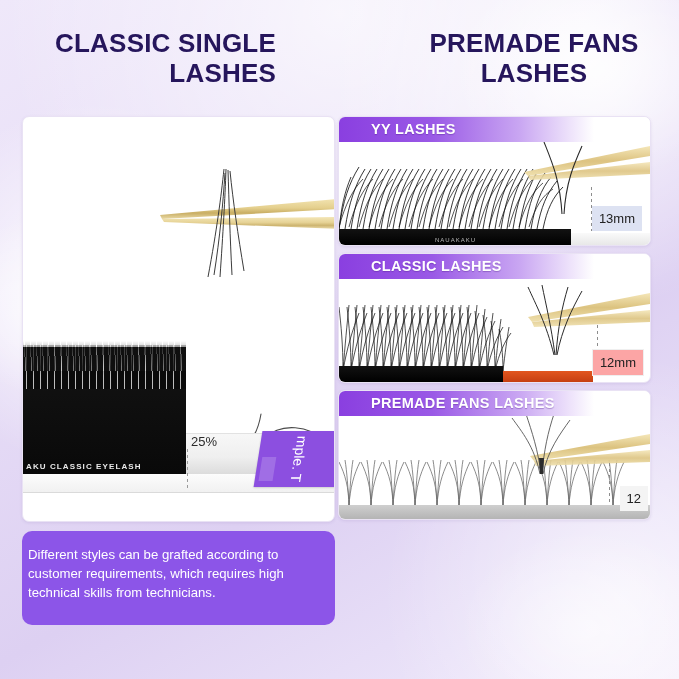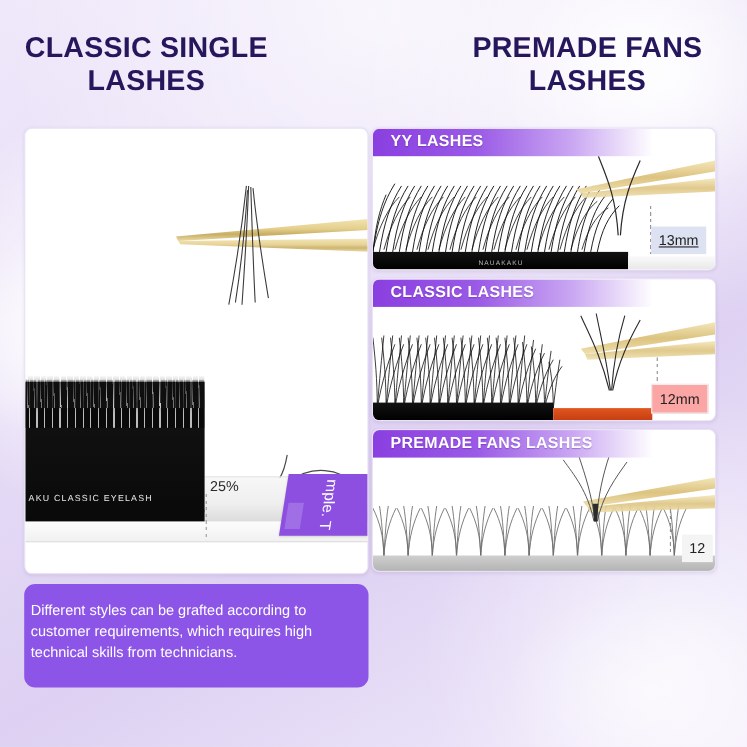--- a/index.html
+++ b/index.html
@@ -23,21 +23,21 @@
   .g2{right:-70px;top:-40px;width:300px;height:220px;background:radial-gradient(ellipse at center,rgba(255,255,255,.7),rgba(255,255,255,0) 70%);}
   .g3{right:-40px;bottom:-50px;width:260px;height:200px;background:radial-gradient(ellipse at center,rgba(255,255,255,.55),rgba(255,255,255,0) 70%);}
 
   
   .header{position:absolute;left:0;top:28px;width:679px;height:82px;}
   .head-title{
     position:absolute;top:0;width:262px;text-align:center;
     color:#26165c;font-weight:bold;font-size:26px;line-height:30px;
     letter-spacing:.2px;
   }
-  .head-left{left:2px;}
+  .head-left{left:14px;text-align:right;}
   .head-right{right:14px;}
   .vs-badge{
     position:absolute;left:301px;top:40px;width:76px;height:54px;
   }
   .vs-c{position:absolute;top:0;width:54px;height:54px;border-radius:50%;}
   .vs-c1{left:0;background:#a076e8;}
   .vs-c2{left:22px;background:#9060e4;mix-blend-mode:multiply;opacity:.85;}
   .vs-text{
     position:absolute;left:0;top:0;width:76px;height:54px;
     display:flex;align-items:center;justify-content:center;
@@ -81,23 +81,24 @@
     position:absolute;left:0;top:-6px;width:100%;height:30px;
     background:repeating-linear-gradient(88deg,
       #111 0px,#111 2px,
       rgba(255,255,255,.55) 2px, rgba(255,255,255,.55) 3px,
       #111 3px,#111 6px);
     opacity:.8;
     -webkit-mask-image:linear-gradient(180deg,rgba(0,0,0,0),#000 85%);
     mask-image:linear-gradient(180deg,rgba(0,0,0,0),#000 85%);
   }
   .strip-label{
-    position:absolute;left:3px;bottom:17px;
+    position:absolute;left:3px;bottom:3px;
     color:#e9e9e9;font-size:8px;letter-spacing:1.1px;white-space:nowrap;
     font-family:"Liberation Sans",sans-serif;
+    font-weight:bold;
   }
   .tray{
     position:absolute;left:163px;bottom:47px;width:150px;height:40px;
     background:linear-gradient(180deg,#f7f7f7 0%,#efefef 58%,#dcdcdc 100%);
     border-top:1px solid #e2e2e2;
   }
   .tray-base{
     position:absolute;left:0;bottom:28px;width:313px;height:19px;
     background:linear-gradient(180deg,#fdfdfd,#f1f1f1);
     border-top:1px solid #e6e6e6;border-bottom:1px solid #dadada;
@@ -122,29 +123,29 @@
   .tweezer{position:absolute;right:-4px;top:74px;width:180px;height:46px;}
   .arcs{position:absolute;left:0;bottom:0;width:313px;height:135px;}
 
   
   .panel{background:#fff;border:1px solid #e9e2f4;border-radius:7px;overflow:hidden;position:relative;height:128px;margin-bottom:7px;box-shadow:0 1px 3px rgba(80,50,140,.10);}
   .panel:last-of-type{margin-bottom:0;}
   .panel-head{
     position:absolute;left:0;top:0;width:100%;height:25px;
     background:linear-gradient(90deg,#8a3fe0 0%,#9a59e6 30%,#c9a6f2 58%,#ffffff 82%);
     color:#fff;font-weight:bold;font-size:14.5px;line-height:25px;
-    padding-left:16px;box-sizing:border-box;letter-spacing:.3px;
+    padding-left:32px;box-sizing:border-box;letter-spacing:.3px;
     text-shadow:0 1px 1px rgba(70,20,130,.35);
   }
   .panel-body{position:absolute;left:0;top:25px;width:100%;height:103px;overflow:hidden;}
 
   .mm{
     position:absolute;font-size:13px;color:#222;padding:5px 7px;white-space:nowrap;
   }
-  .mm-blue{background:#dde2f2;right:8px;bottom:14px;text-decoration:underline;}
+  .mm-blue{background:#dde2f2;right:8px;bottom:14px;}
   .mm-white{background:#fca5a5;right:6px;bottom:6px;border:1px solid #efefef;}
   .mm-plain{background:#f4f4f4;right:2px;bottom:8px;}
 
   .band-black{
     position:absolute;left:0;bottom:0;height:16px;
     background:linear-gradient(180deg,#121212,#000);
   }
   .band-orange{
     position:absolute;bottom:0;height:11px;
     background:linear-gradient(180deg,#e2561f,#c63f12);

